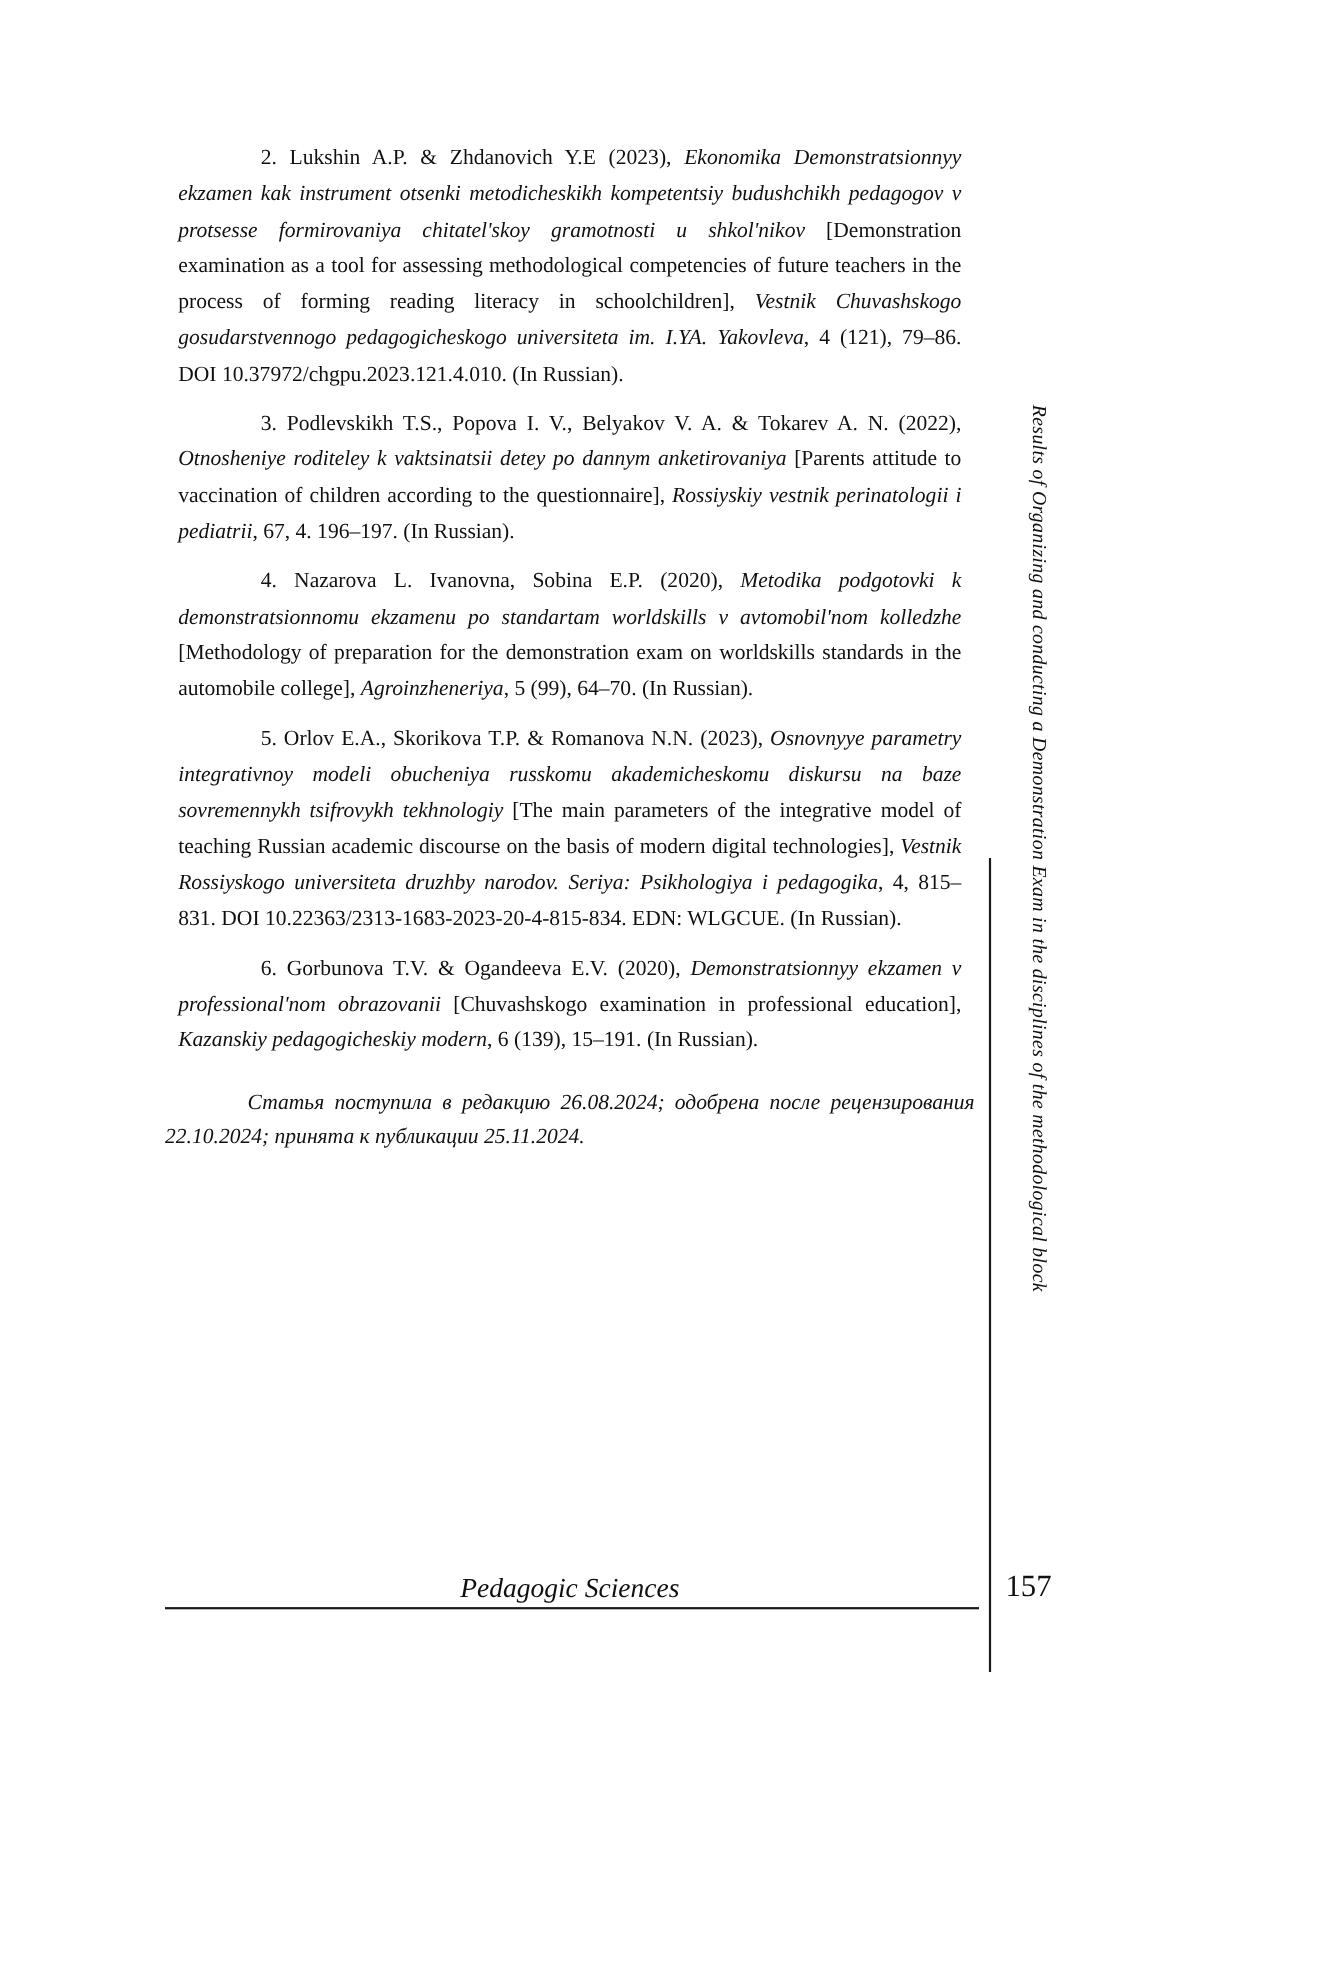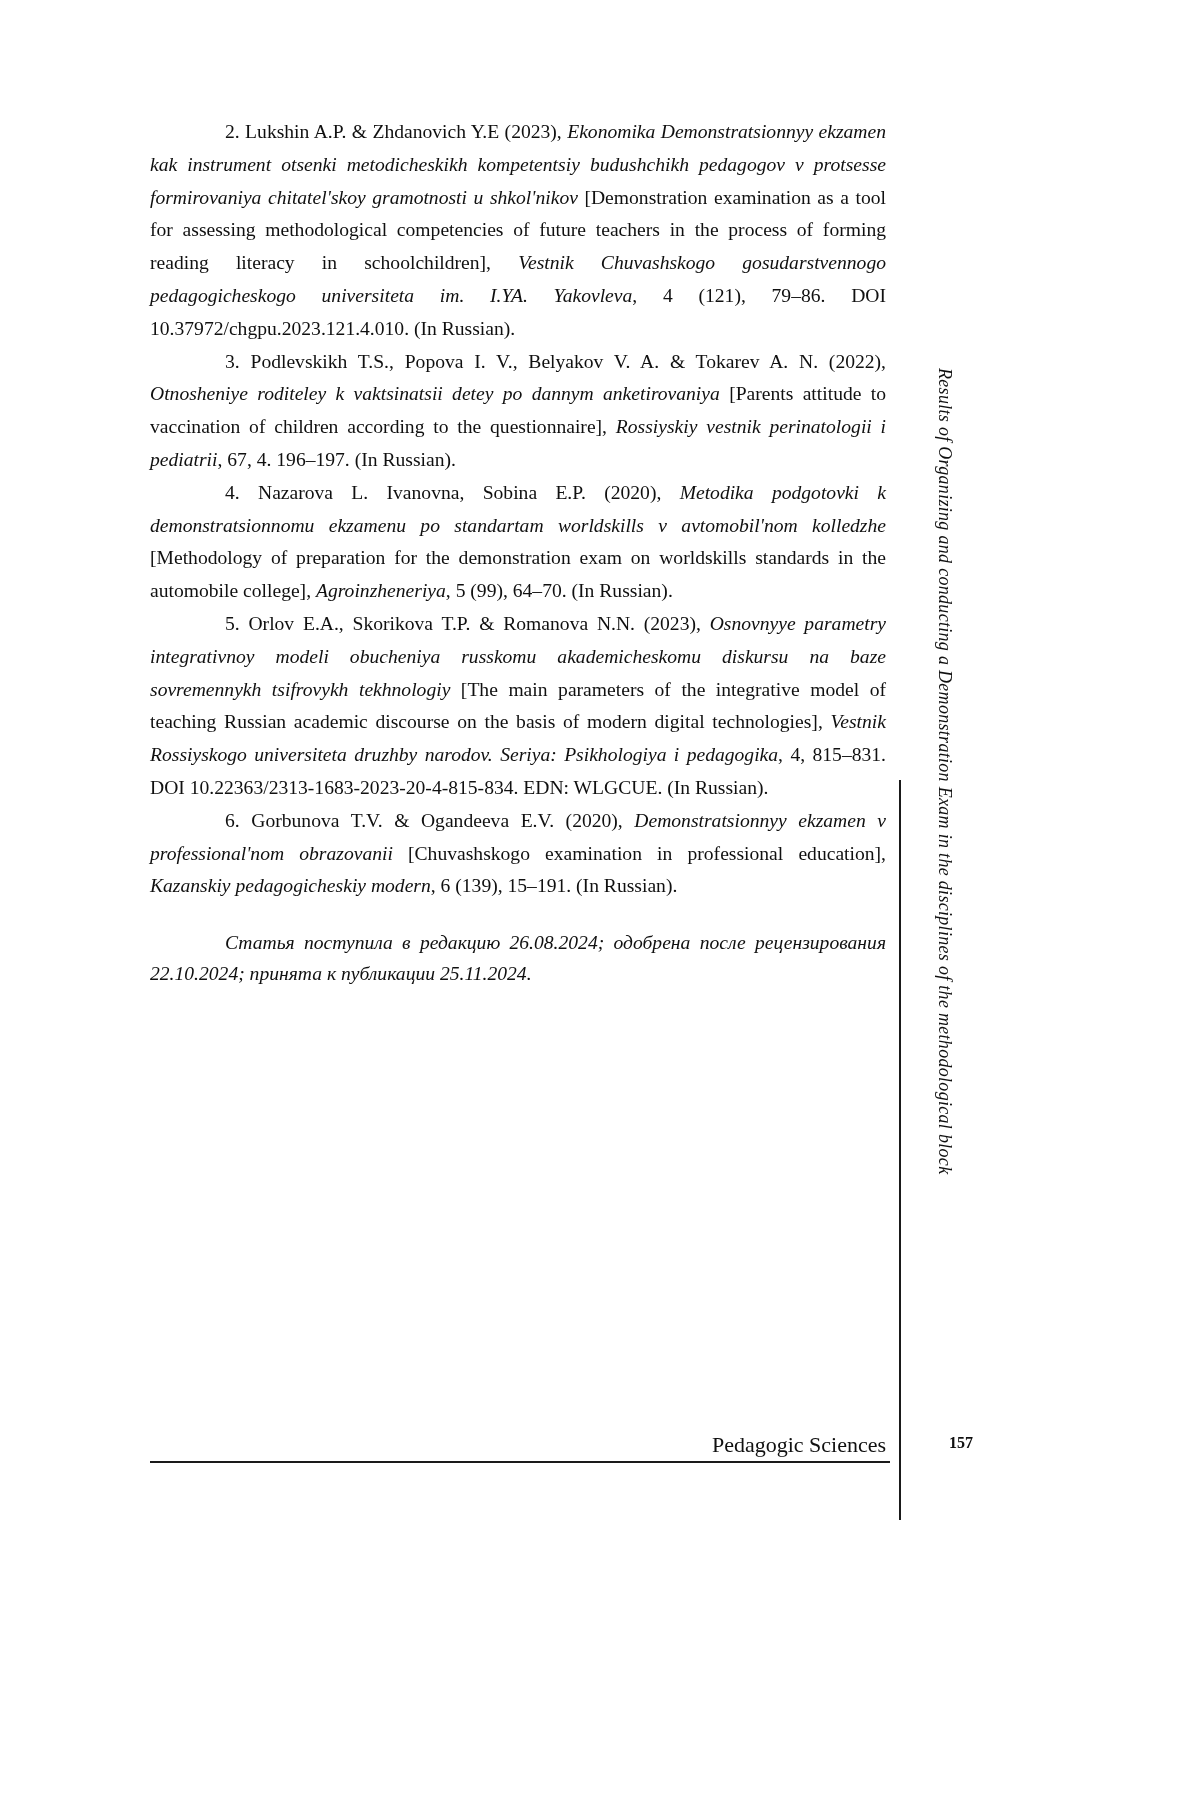--- a/index.html
+++ b/index.html
@@ -21,21 +21,21 @@
     position: absolute;
     left: 150px;
     top: 116px;
     width: 736px;
     font-size: 19.6px;
     line-height: 32.8px;
     text-align: justify;
   }
   .ref {
     text-indent: 75px;
-    margin: 0;
+    margin: 12px;
   }
   .ref .italic { font-style: italic; }
   .note {
     font-weight: normal;
     font-style: italic;
     text-indent: 75px;
     margin-top: 25px;
     line-height: 30.5px;
     text-align: justify;
   }
@@ -65,31 +65,31 @@
     top: 1461px;
     width: 740px;
     height: 2px;
     background: #1a1a1a;
   }
   .footer-section {
     position: absolute;
     left: 150px;
     top: 1433px;
     width: 736px;
-    text-align: right;
-    font-size: 22px;
+    text-align: center;
+    font-style: italic;
+    font-size: 25px;
     line-height: 24px;
   }
   .page-number {
     position: absolute;
-    left: 949px;
+    left: 914px;
     top: 1430px;
-    font-size: 16px;
+    font-size: 28px;
     line-height: 26px;
-    font-weight: bold;
   }
 </style>
 </head>
 <body>
 
 <div class="page">
 
   <main class="text-block">
     <p class="ref"><span>2. Lukshin A.P. &amp; Zhdanovich Y.E (2023), </span><span class="italic">Ekonomika Demonstratsionnyy ekzamen kak instrument otsenki metodicheskikh kompetentsiy budushchikh pedagogov v protsesse formirovaniya chitatel'skoy gramotnosti u shkol'nikov</span><span> [Demonstration examination as a tool for assessing methodological competencies of future teachers in the process of forming reading literacy in schoolchildren], </span><span class="italic">Vestnik Chuvashskogo gosudarstvennogo pedagogicheskogo universiteta im. I.YA. Yakovleva</span><span>, 4 (121), 79–86. DOI 10.37972/chgpu.2023.121.4.010. (In Russian).</span></p>
     <p class="ref"><span>3. Podlevskikh T.S., Popova I. V., Belyakov V. A. &amp; Tokarev A. N. (2022), </span><span class="italic">Otnosheniye roditeley k vaktsinatsii detey po dannym anketirovaniya</span><span> [Parents attitude to vaccination of children according to the questionnaire], </span><span class="italic">Rossiyskiy vestnik perinatologii i pediatrii</span><span>, 67, 4. 196–197. (In Russian).</span></p>

